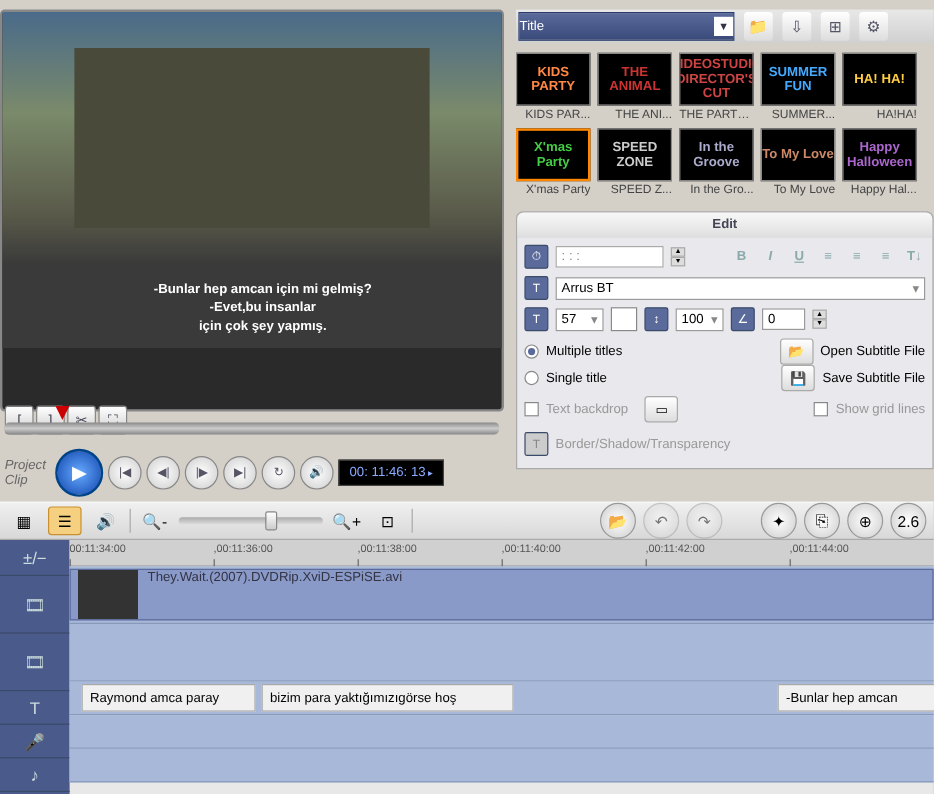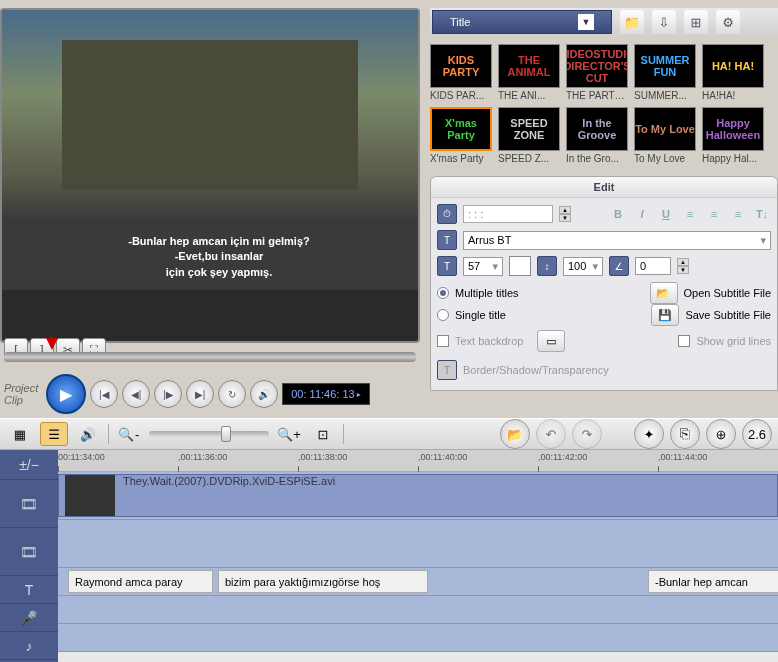--- a/index.html
+++ b/index.html
@@ -20,29 +20,29 @@
 .project-clip { font-size: 10px; color: #666; font-style: italic; line-height: 1.1; margin-right: 4px; }
 .play-btn { width: 40px; height: 40px; border-radius: 50%; background: radial-gradient(#6af, #14a); border: 2px solid #048; color: #fff; display: flex; align-items: center; justify-content: center; font-size: 16px; cursor: pointer; }
 .ctrl-btn { width: 28px; height: 28px; border-radius: 50%; background: radial-gradient(#fff, #ccc); border: 1px solid #888; display: flex; align-items: center; justify-content: center; cursor: pointer; font-size: 10px; color: #556; }
 .timecode { background: #000; color: #8af; font-family: monospace; font-size: 13px; padding: 4px 8px; border: 1px solid #444; display:flex; align-items:center; gap:2px; }
 .mark-btns { display: flex; gap: 2px; margin-left: auto; }
 .mark-btn { width: 24px; height: 24px; background: linear-gradient(#fff, #ccc); border: 1px solid #888; border-radius: 3px; cursor: pointer; display:flex;align-items:center;justify-content:center; font-size:12px; color:#445; }
 
 
 .right-panel { position: absolute; left: 430px; top: 8px; right: 0; }
 .title-dropdown-row { display: flex; align-items: center; gap: 8px; background: linear-gradient(#e8e8e8,#d0d0d0); padding: 2px; }
-.title-dropdown { background: linear-gradient(#5a6a9a, #3a4a7a); color: #fff; padding: 3px 17px; width: 180px; display: flex; justify-content: space-between; align-items: center; border: 1px solid #2a3a6a; }
+.title-dropdown { background: linear-gradient(#5a6a9a, #3a4a7a); color: #fff; padding: 3px 0; width: 180px; display: flex; justify-content: space-between; align-items: center; border: 1px solid #2a3a6a; }
 .dd-arrow { width: 16px; height: 16px; background: #fff; display: flex; align-items: center; justify-content: center; color: #334; font-size: 9px; }
 .toolbar-icon { width: 24px; height: 24px; background: linear-gradient(#fff, #ddd); border-radius: 3px; display: flex; align-items: center; justify-content: center; color: #556; font-size: 13px; cursor: pointer; }
 
 .title-grid { display: flex; flex-wrap: wrap; gap: 6px; padding: 8px 0; }
 .title-item { width: 62px; }
 .title-thumb { width: 62px; height: 44px; background: #000; border: 1px solid #888; display: flex; align-items: center; justify-content: center; font-size: 7px; text-align: center; overflow: hidden; }
 .title-thumb.selected { border: 2px solid #f80; }
-.title-label { font-size: 10px; color: #444; white-space: nowrap; overflow: hidden; text-overflow: ellipsis; margin-top: 2px; }
+.title-label { font-size: 10px; color: #444; white-space: nowrap; overflow: hidden; text-overflow: ellipsis; margin-top: 2px; text-align: right; }
 
 
 .edit-panel { border: 1px solid #aaa; border-radius: 6px 6px 0 0; margin-top: 4px; background: #e8e8ed; }
 .edit-header { text-align: center; font-weight: bold; color: #445; padding: 4px; border-bottom: 1px solid #ccc; background: linear-gradient(#f8f8f8, #e0e0e0); border-radius: 6px 6px 0 0; }
 .edit-body { padding: 6px; }
 .edit-row { display: flex; align-items: center; gap: 6px; margin-bottom: 6px; }
 .edit-icon { width: 20px; height: 20px; background: #5a6a9a; border: 1px solid #3a4a6a; border-radius: 2px; display: flex; align-items: center; justify-content: center; color: #fff; font-size: 10px; }
 .time-input { background: #fff; border: 1px solid #aaa; padding: 2px 4px; width: 90px; font-size: 11px; color:#888; }
 .spinner { display: flex; flex-direction: column; }
 .spinner span { width: 12px; height: 8px; background: #ddd; border: 1px solid #aaa; font-size: 6px; text-align: center; line-height: 6px; cursor: pointer; }

